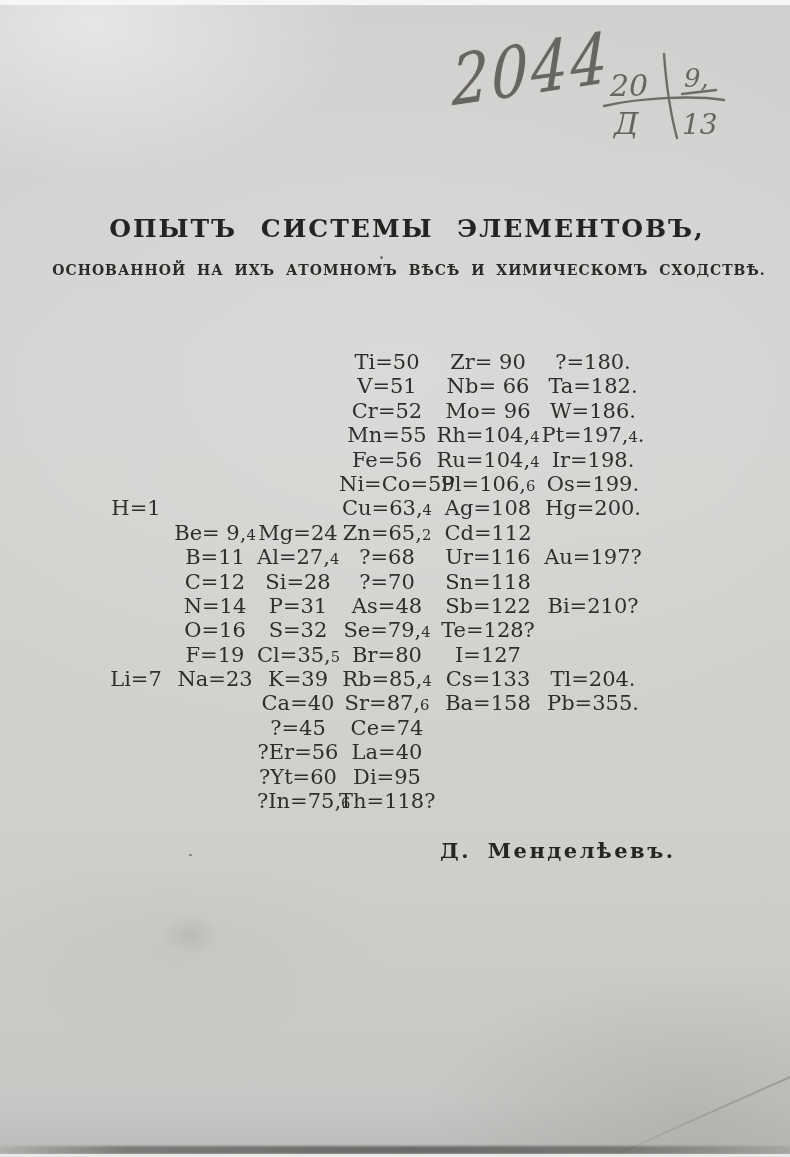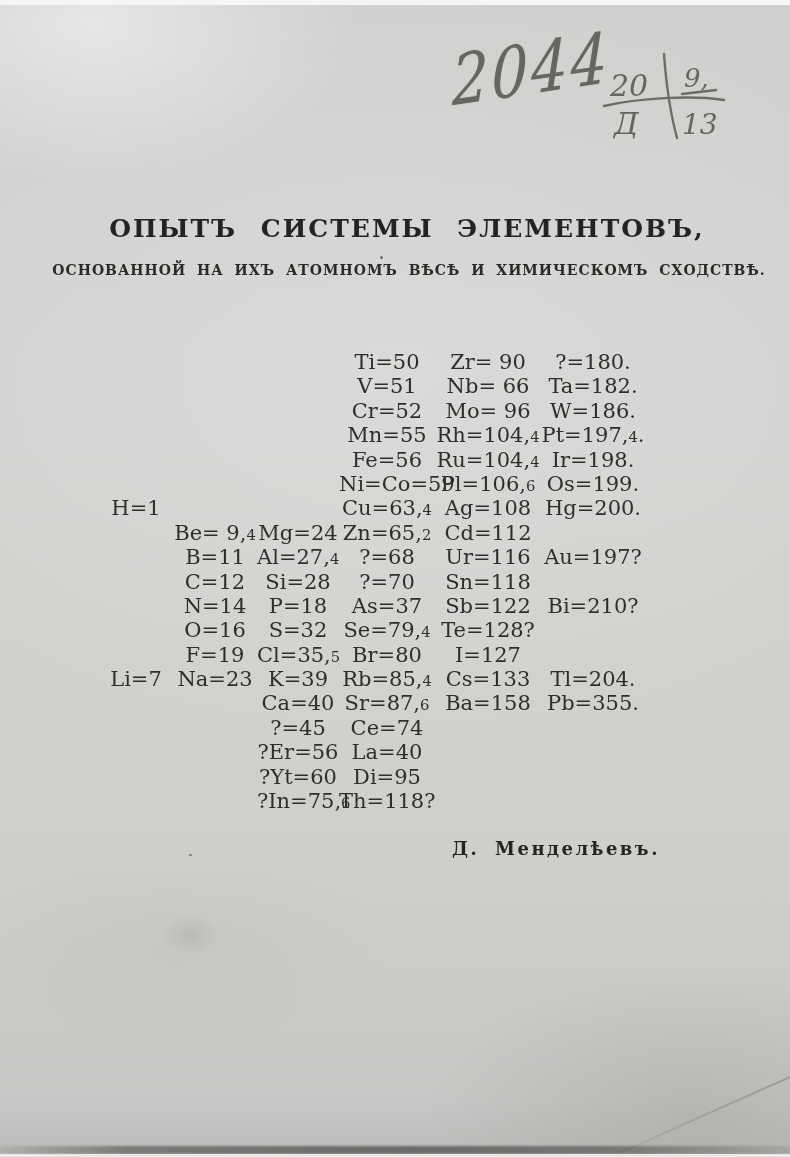--- a/index.html
+++ b/index.html
@@ -41,22 +41,22 @@
 
   .element-table{
     position:absolute;left:99px;top:322px;
     display:grid;grid-template-columns:74px 84px 82px 96px 106px 104px;grid-auto-rows:24.4px;
     font-size:21px;color:#2f2e2c;margin-top:28px;
   }
   .element-table .cell{text-align:center;white-space:pre;line-height:24.4px;}
   .element-table .dec{font-size:70%;}
 
   .signature{
-    position:absolute;left:452px;top:838px;
-    font-weight:bold;font-size:18px;letter-spacing:2.5px;word-spacing:7px;color:#262523;
+    position:absolute;left:440px;top:838px;
+    font-weight:bold;font-size:21px;letter-spacing:2.5px;word-spacing:7px;color:#262523;
   }
 
   .speck{position:absolute;border-radius:50%;}
   .speck-1{left:380px;top:256px;width:3px;height:3px;background:#6b6b69;}
   .speck-2{left:703px;top:6px;width:4px;height:4px;background:#59585
 6;}
   .speck-3{left:189px;top:854px;width:3px;height:2px;background:#73726f;}
   .stain{position:absolute;left:160px;top:915px;width:60px;height:40px;border-radius:50%;
     background:radial-gradient(ellipse, rgba(176,175,172,.55), rgba(176,175,172,0) 70%);}
 </style>
@@ -139,22 +139,22 @@
       <div class="cell">Ur=116</div>
       <div class="cell">Au=197?</div>
       <div class="cell"></div>
       <div class="cell">C=12</div>
       <div class="cell">Si=28</div>
       <div class="cell">?=70</div>
       <div class="cell">Sn=118</div>
       <div class="cell"></div>
       <div class="cell"></div>
       <div class="cell">N=14</div>
-      <div class="cell">P=18</div>
-      <div class="cell">As=37</div>
+      <div class="cell">P=31</div>
+      <div class="cell">As=48</div>
       <div class="cell">Sb=122</div>
       <div class="cell">Bi=210?</div>
       <div class="cell"></div>
       <div class="cell">O=16</div>
       <div class="cell">S=32</div>
       <div class="cell">Se=79,<span class="dec">4</span></div>
       <div class="cell">Te=128?</div>
       <div class="cell"></div>
       <div class="cell"></div>
       <div class="cell">F=19</div>

